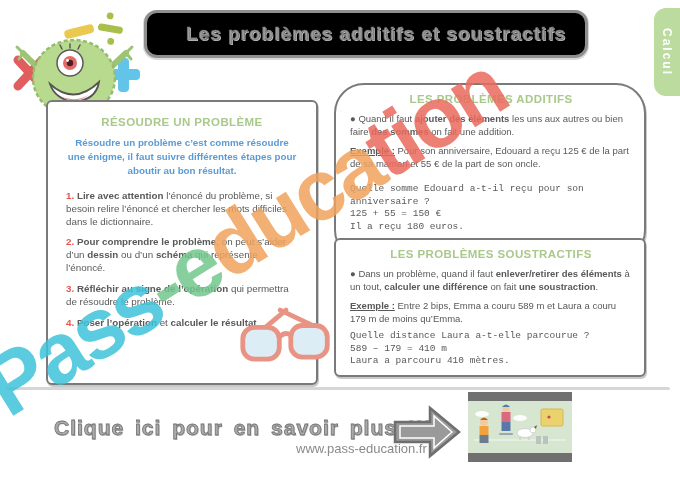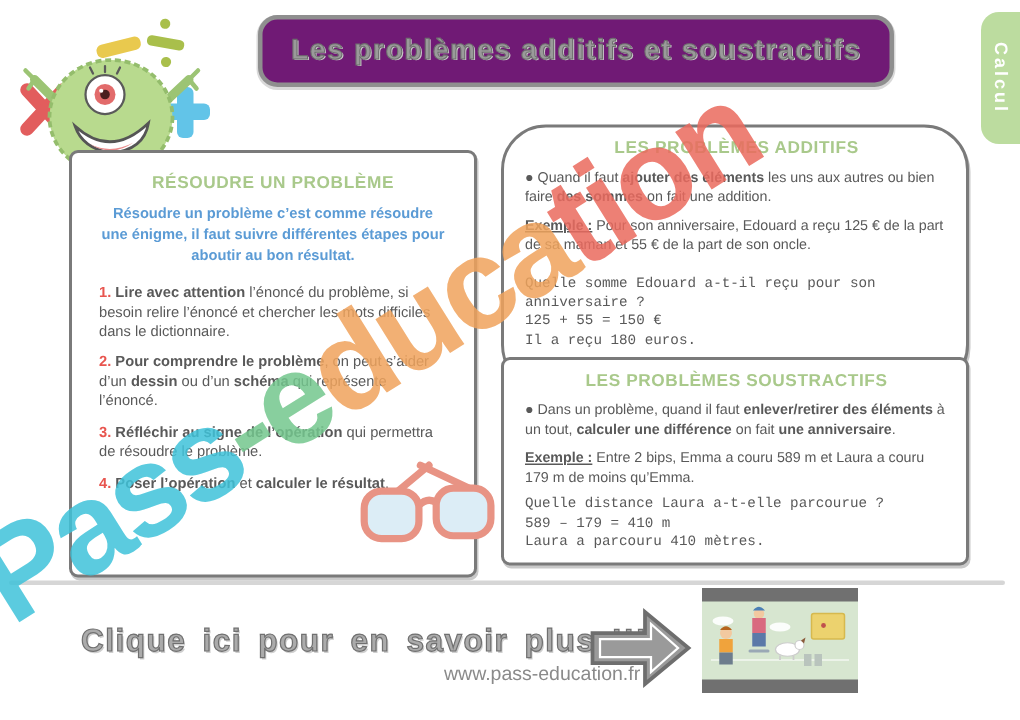--- a/index.html
+++ b/index.html
@@ -6,23 +6,23 @@
   body{width:680px;height:480px;position:relative;overflow:hidden;background:#ffffff;
        font-family:"Liberation Sans","DejaVu Sans",sans-serif;color:#595959;}
   .abs{position:absolute;}
 
   
   .calcul-tab{right:0;top:8px;width:26px;height:88px;background:#bcdc9f;
     border-radius:12px 0 0 12px;z-index:5;display:flex;align-items:center;justify-content:center;}
   .calcul-tab span{writing-mode:vertical-rl;color:#ffffff;font-weight:bold;font-size:12px;letter-spacing:2px;}
 
   
-  .banner{left:172px;top:10px;width:418px;height:42px;background:#701a75;
+  .banner{left:144px;top:10px;width:418px;height:42px;background:#000000;
     border:3px solid #8f8f8f;border-radius:13px;box-shadow:0 1px 0 1px #d9d9d9;
-    display:flex;align-items:center;justify-content:center;z-index:4;}
+    display:flex;align-items:center;justify-content:center;z-index:4;padding-left:20px;}
   .banner h1{margin:0;font-size:19px;font-weight:bold;color:#9a9a9a;letter-spacing:1px;
     -webkit-text-stroke:0.7px #6d6d6d;text-shadow:1px 1px 0 #c8c8c8;}
 
   
   .cbox{background:#fff;border:2.5px solid #7a7a7a;box-shadow:1px 2px 0 #c9c9c9;z-index:3;}
   .solve-box{left:46px;top:100px;width:272px;height:285px;border-radius:6px;padding:14px 18px 0;box-sizing:border-box;}
   .add-box{left:334px;top:83px;width:312px;height:177px;border-radius:30px;padding:8px 12px 12px 14px;box-sizing:border-box;}
   .sub-box{left:334px;top:238px;width:312px;height:139px;border-radius:6px;padding:8px 12px 0 14px;box-sizing:border-box;}
   .cbox h2{margin:0 0 8px;text-align:center;font-size:11.5px;font-weight:bold;color:#a9c98b;letter-spacing:0.4px;}
   .intro{margin:0 0 12px;text-align:center;font-size:9.8px;font-weight:bold;color:#5b9bd5;line-height:1.42;}
@@ -124,21 +124,21 @@
     <h2>LES PROBLÈMES ADDITIFS</h2>
     <p class="para"><span>● Quand il faut </span><span class="b">ajouter des éléments</span><span> les uns aux autres ou bien faire </span><span class="b">des sommes</span><span> on fait une addition.</span></p>
     <p class="para" style="margin-bottom:12px;"><span class="b u">Exemple :</span><span> Pour son anniversaire, Edouard a reçu 125 € de la part de sa maman et 55 € de la part de son oncle.</span></p>
     <p class="rline">Quelle somme Edouard a-t-il reçu pour son anniversaire ?</p>
     <p class="rline">125 + 55 = 150 €</p>
     <p class="rline">Il a reçu 180 euros.</p>
   </div>
 
   <div class="abs cbox sub-box">
     <h2>LES PROBLÈMES SOUSTRACTIFS</h2>
-    <p class="para"><span>● Dans un problème, quand il faut </span><span class="b">enlever/retirer des éléments</span><span> à un tout, </span><span class="b">calculer une différence</span><span> on fait </span><span class="b">une anniversaire</span><span>.</span></p>
+    <p class="para"><span>● Dans un problème, quand il faut </span><span class="b">enlever/retirer des éléments</span><span> à un tout, </span><span class="b">calculer une différence</span><span> on fait </span><span class="b">une soustraction</span><span>.</span></p>
     <p class="para" style="margin-bottom:4px;"><span class="b u">Exemple :</span><span>  Entre 2 bips, Emma a couru 589 m et Laura a couru 179 m de moins qu’Emma.</span></p>
     <p class="rline">Quelle distance Laura a-t-elle parcourue ?</p>
     <p class="rline">589 – 179 = 410 m</p>
     <p class="rline">Laura a parcouru 410 mètres.</p>
   </div>
 
   <svg class="abs glasses" viewBox="0 0 100 68">
     <g stroke="#e89384" stroke-width="5" stroke-linecap="round">
       <line x1="26" y1="26" x2="50" y2="6"></line>
       <line x1="44" y1="6" x2="82" y2="24"></line>

